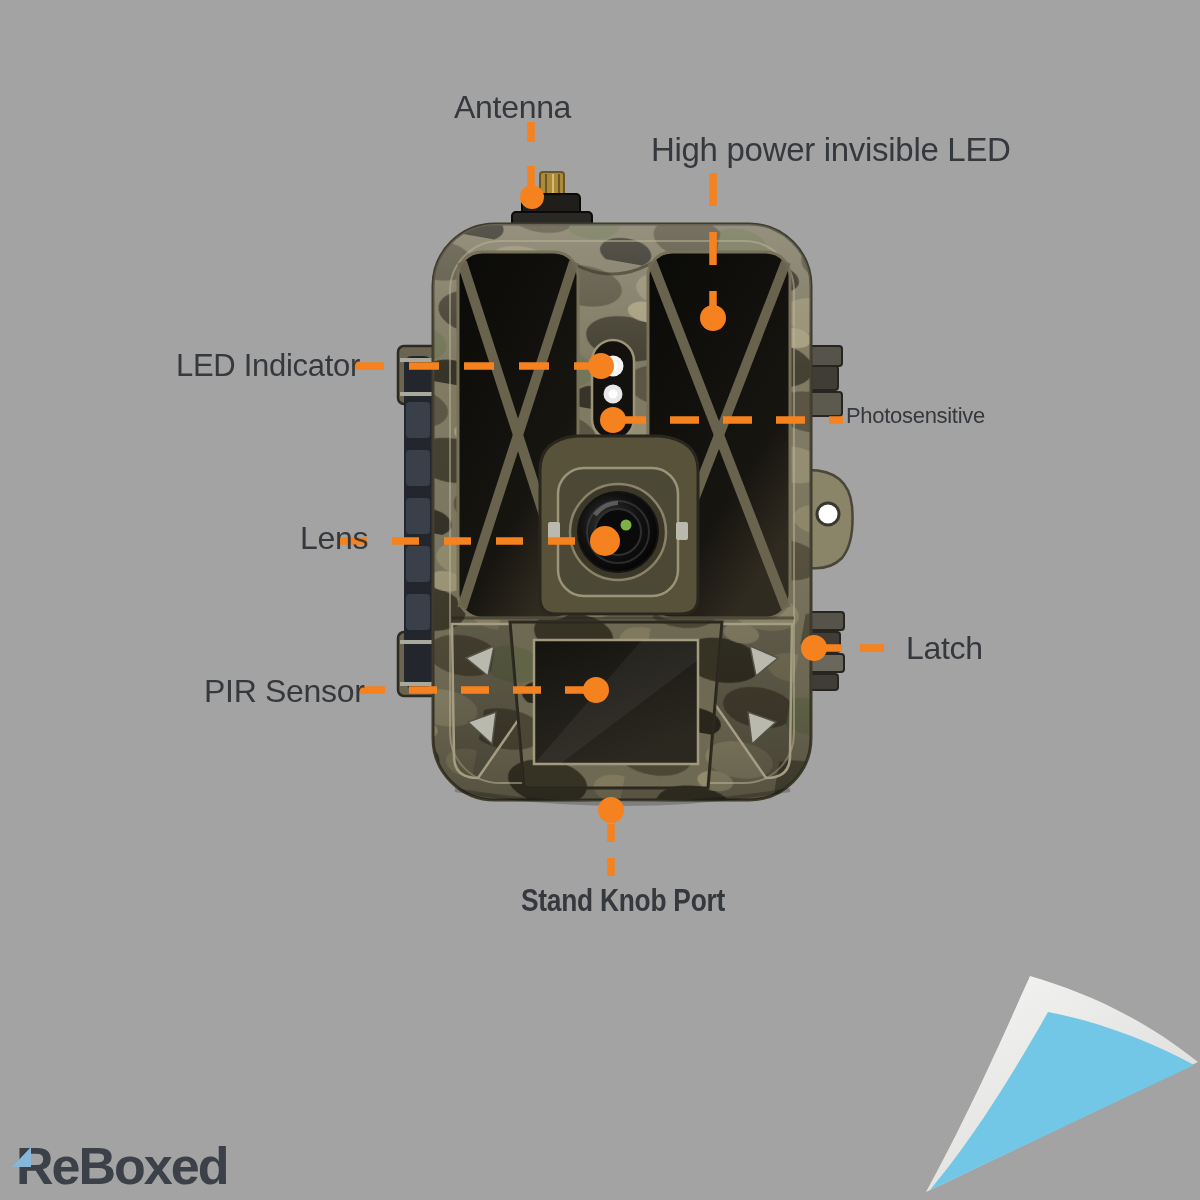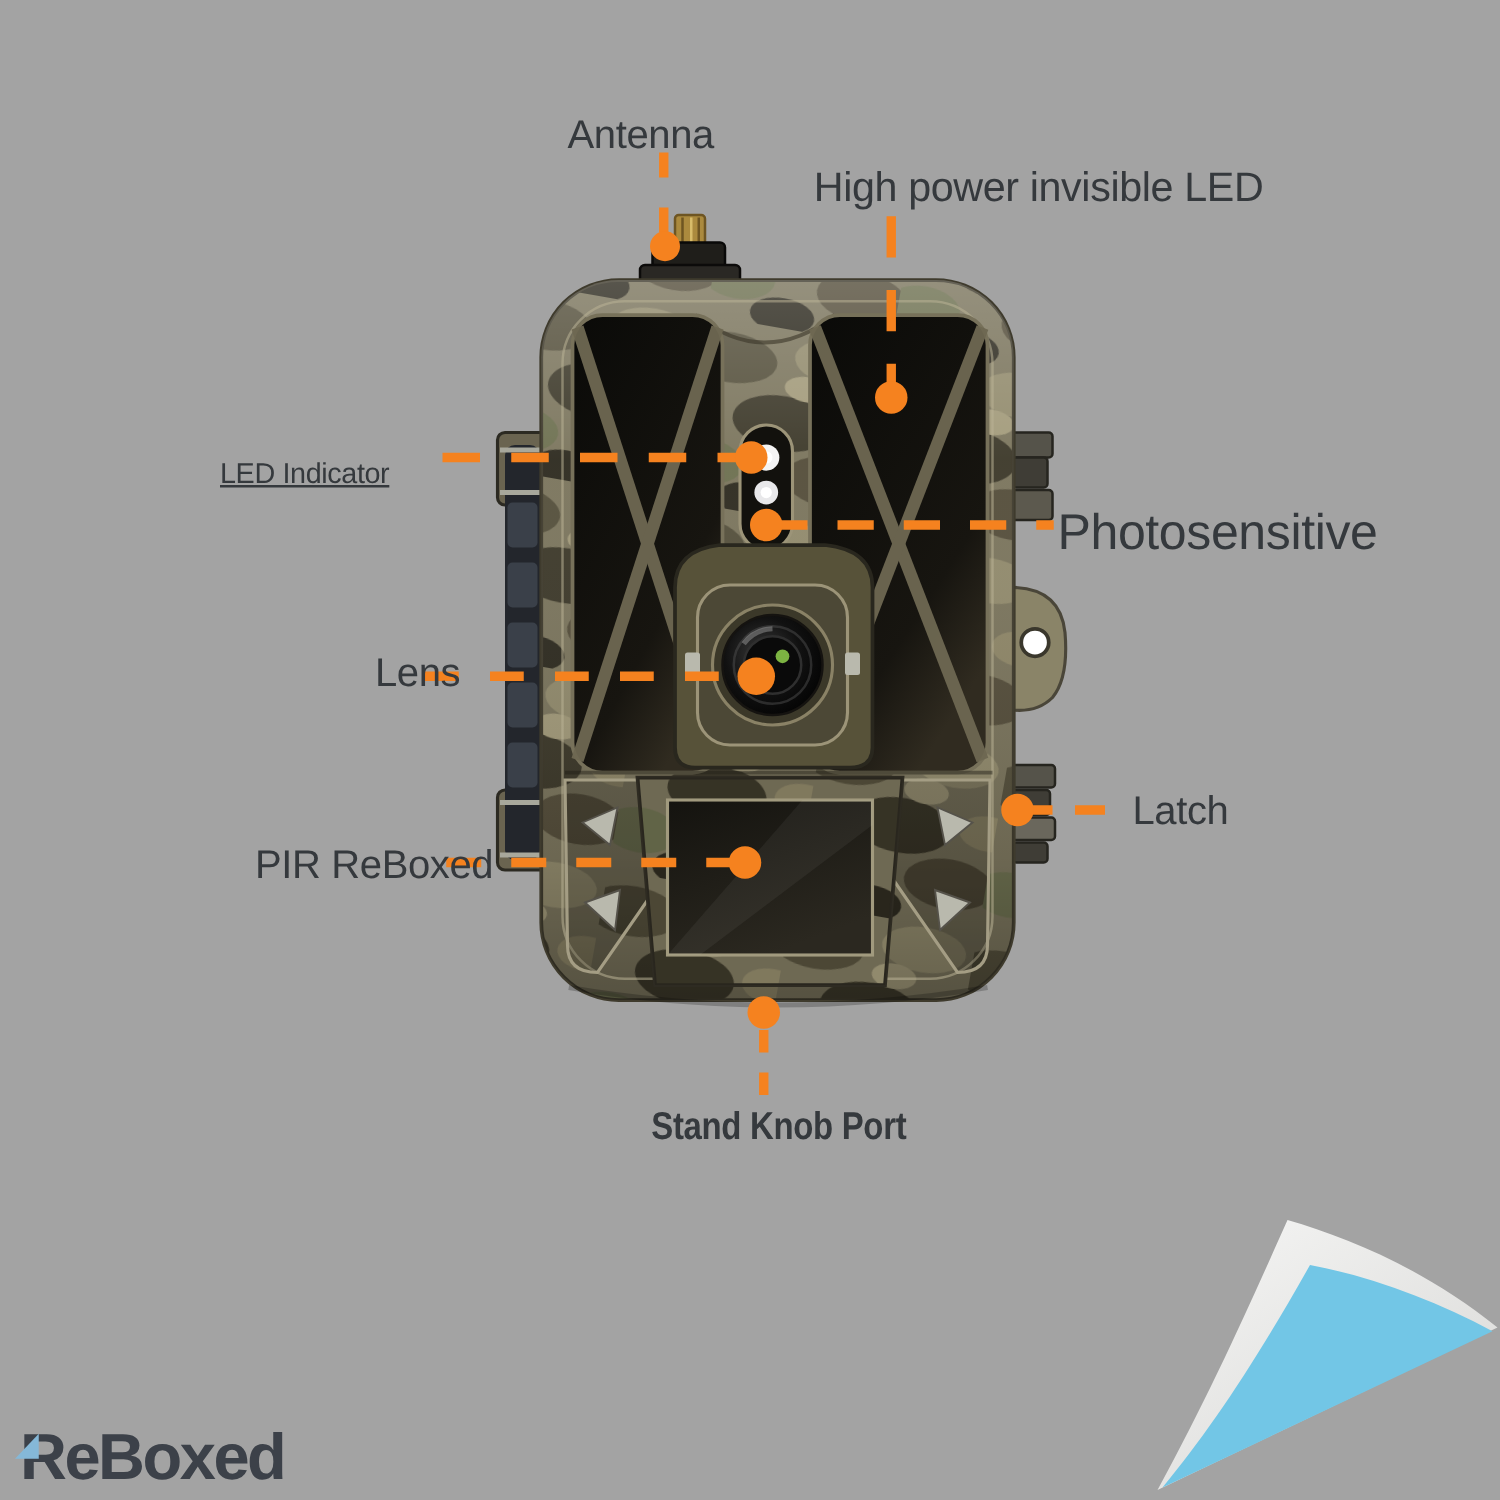--- a/index.html
+++ b/index.html
@@ -9,22 +9,22 @@
     font-family:"Liberation Sans", sans-serif;
   }
   .layer { position:absolute; left:0; top:0; width:1200px; height:1200px; }
   .lbl {
     position:absolute; white-space:nowrap;
     font:500 32px/1.12 "Liberation Sans", sans-serif;
     color:#35393d; letter-spacing:-0.3px;
   }
   #lbl-antenna      { left:454px; top:90px;  }
   #lbl-highpower    { left:631px; top:132px; font-size:33px;margin-left:20px; }
-  #lbl-led          { left:176px; top:366px; font-size:23px;text-decoration:underline; }
-  #lbl-photo        { left:846px; top:404px; font-size:40px; }
+  #lbl-led          { left:176px; top:349px; font-size:31px; }
+  #lbl-photo        { left:846px; top:404px; font-size:22px; }
   #lbl-lens         { left:272px; top:521px;margin-left:28px; }
   #lbl-latch        { left:906px; top:631px;text-align:center; }
   #lbl-pir          { left:204px; top:674px; }
   #lbl-stand        { left:506px; top:884px; width:200px; text-align:center;
                       font-size:31px; font-weight:600;
                       transform:scaleX(0.85); transform-origin:center; }
   #logo {
     position:absolute; left:16px; top:1140px;
     font:700 52px/1 "Liberation Sans", sans-serif;
     color:#3c4149; letter-spacing:-2px;text-align:right;
@@ -204,21 +204,21 @@
       <circle cx="611" cy="810" r="13"></circle>
     </g>
   </svg>
 
   <div class="lbl" id="lbl-antenna">Antenna</div>
   <div class="lbl" id="lbl-highpower">High power invisible LED</div>
   <div class="lbl" id="lbl-led">LED Indicator</div>
   <div class="lbl" id="lbl-photo">Photosensitive</div>
   <div class="lbl" id="lbl-lens">Lens</div>
   <div class="lbl" id="lbl-latch">Latch</div>
-  <div class="lbl" id="lbl-pir">PIR ReBoxed</div>
+  <div class="lbl" id="lbl-pir">PIR Sensor</div>
   <div class="lbl" id="lbl-stand">Stand Knob Port</div>
 
   <div id="logo">ReBoxed</div>
   <svg id="logo-accent" width="24" height="24" viewBox="0 0 24 24">
     <polygon points="0,21 19,1 19,21" fill="#85b8d8"></polygon>
   </svg>
 
   <svg id="page-curl" width="300" height="250" viewBox="900 950 300 250">
     <defs>
       <linearGradient id="curlGrad" x1="0" y1="0" x2="0.8" y2="1">

